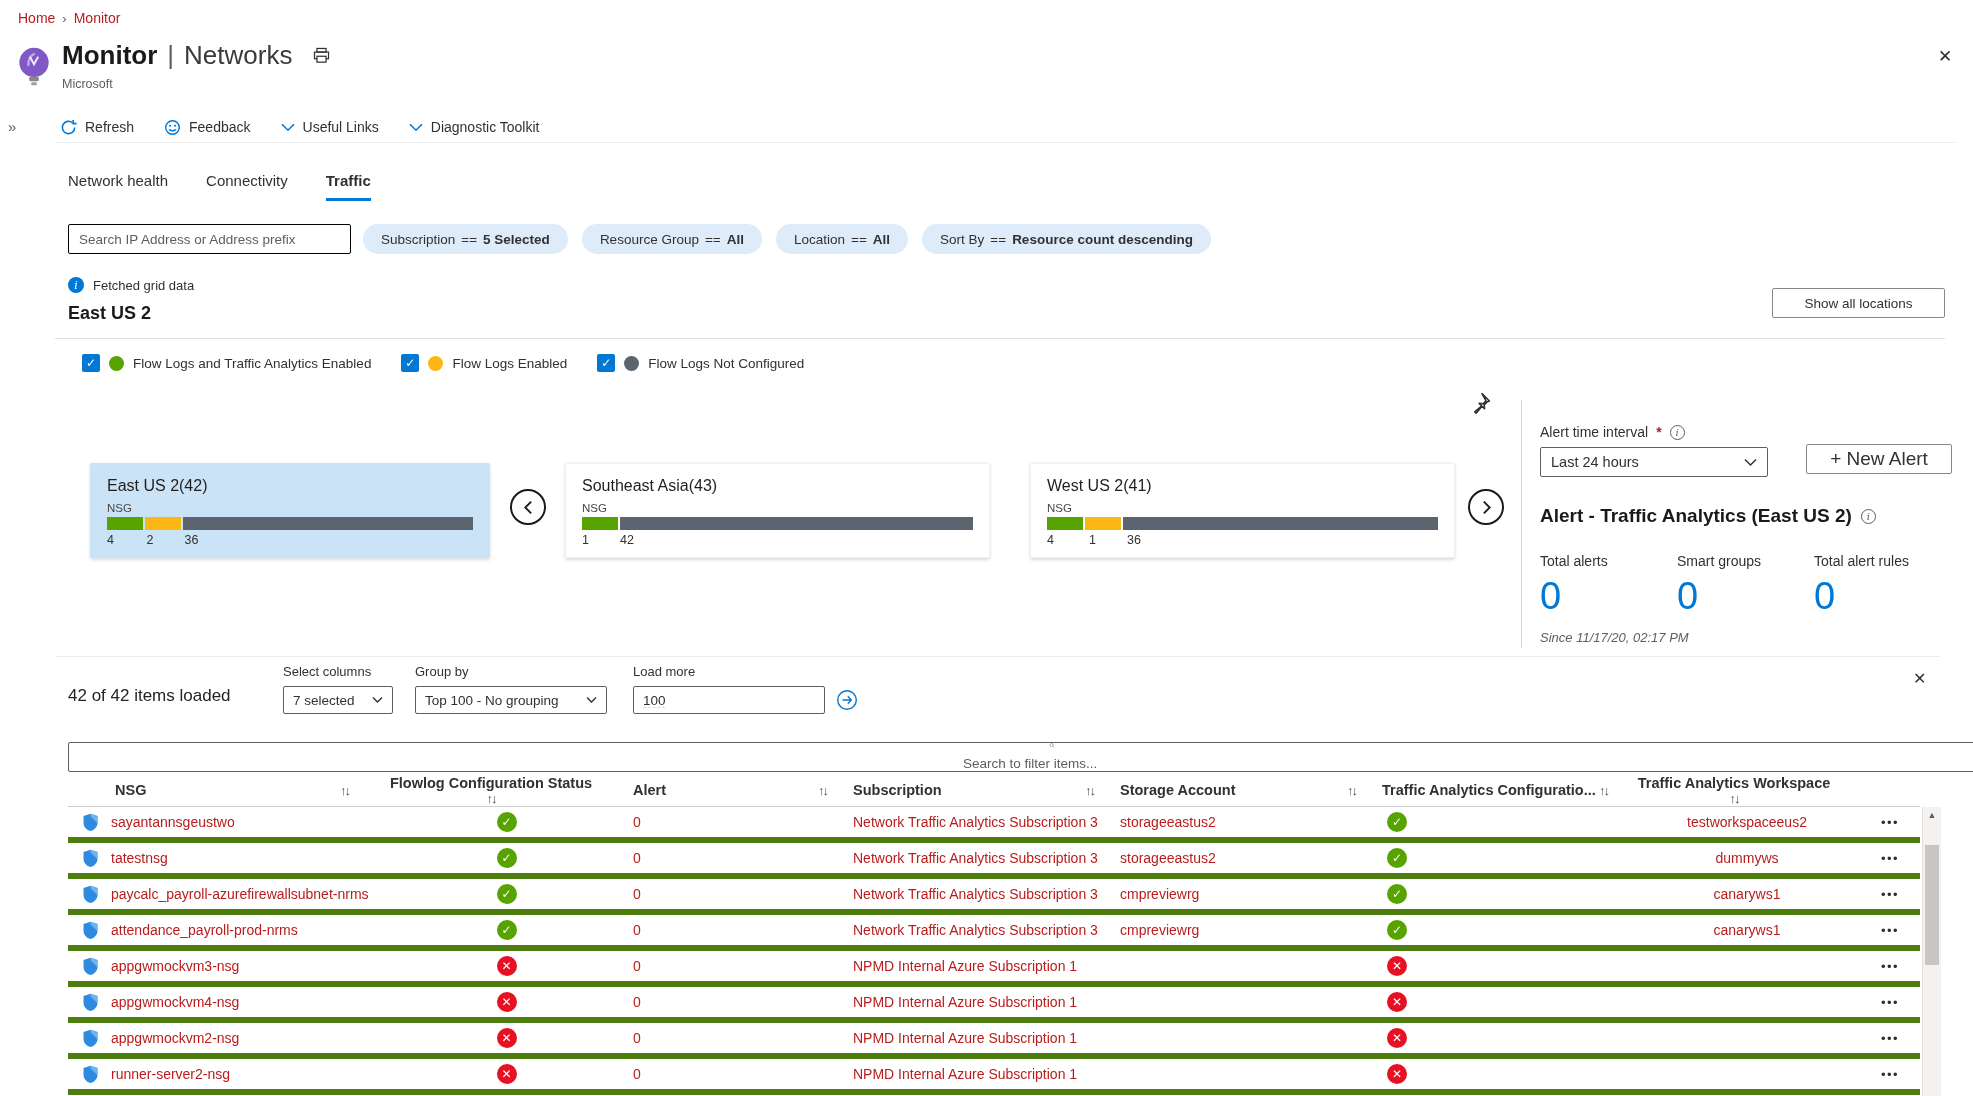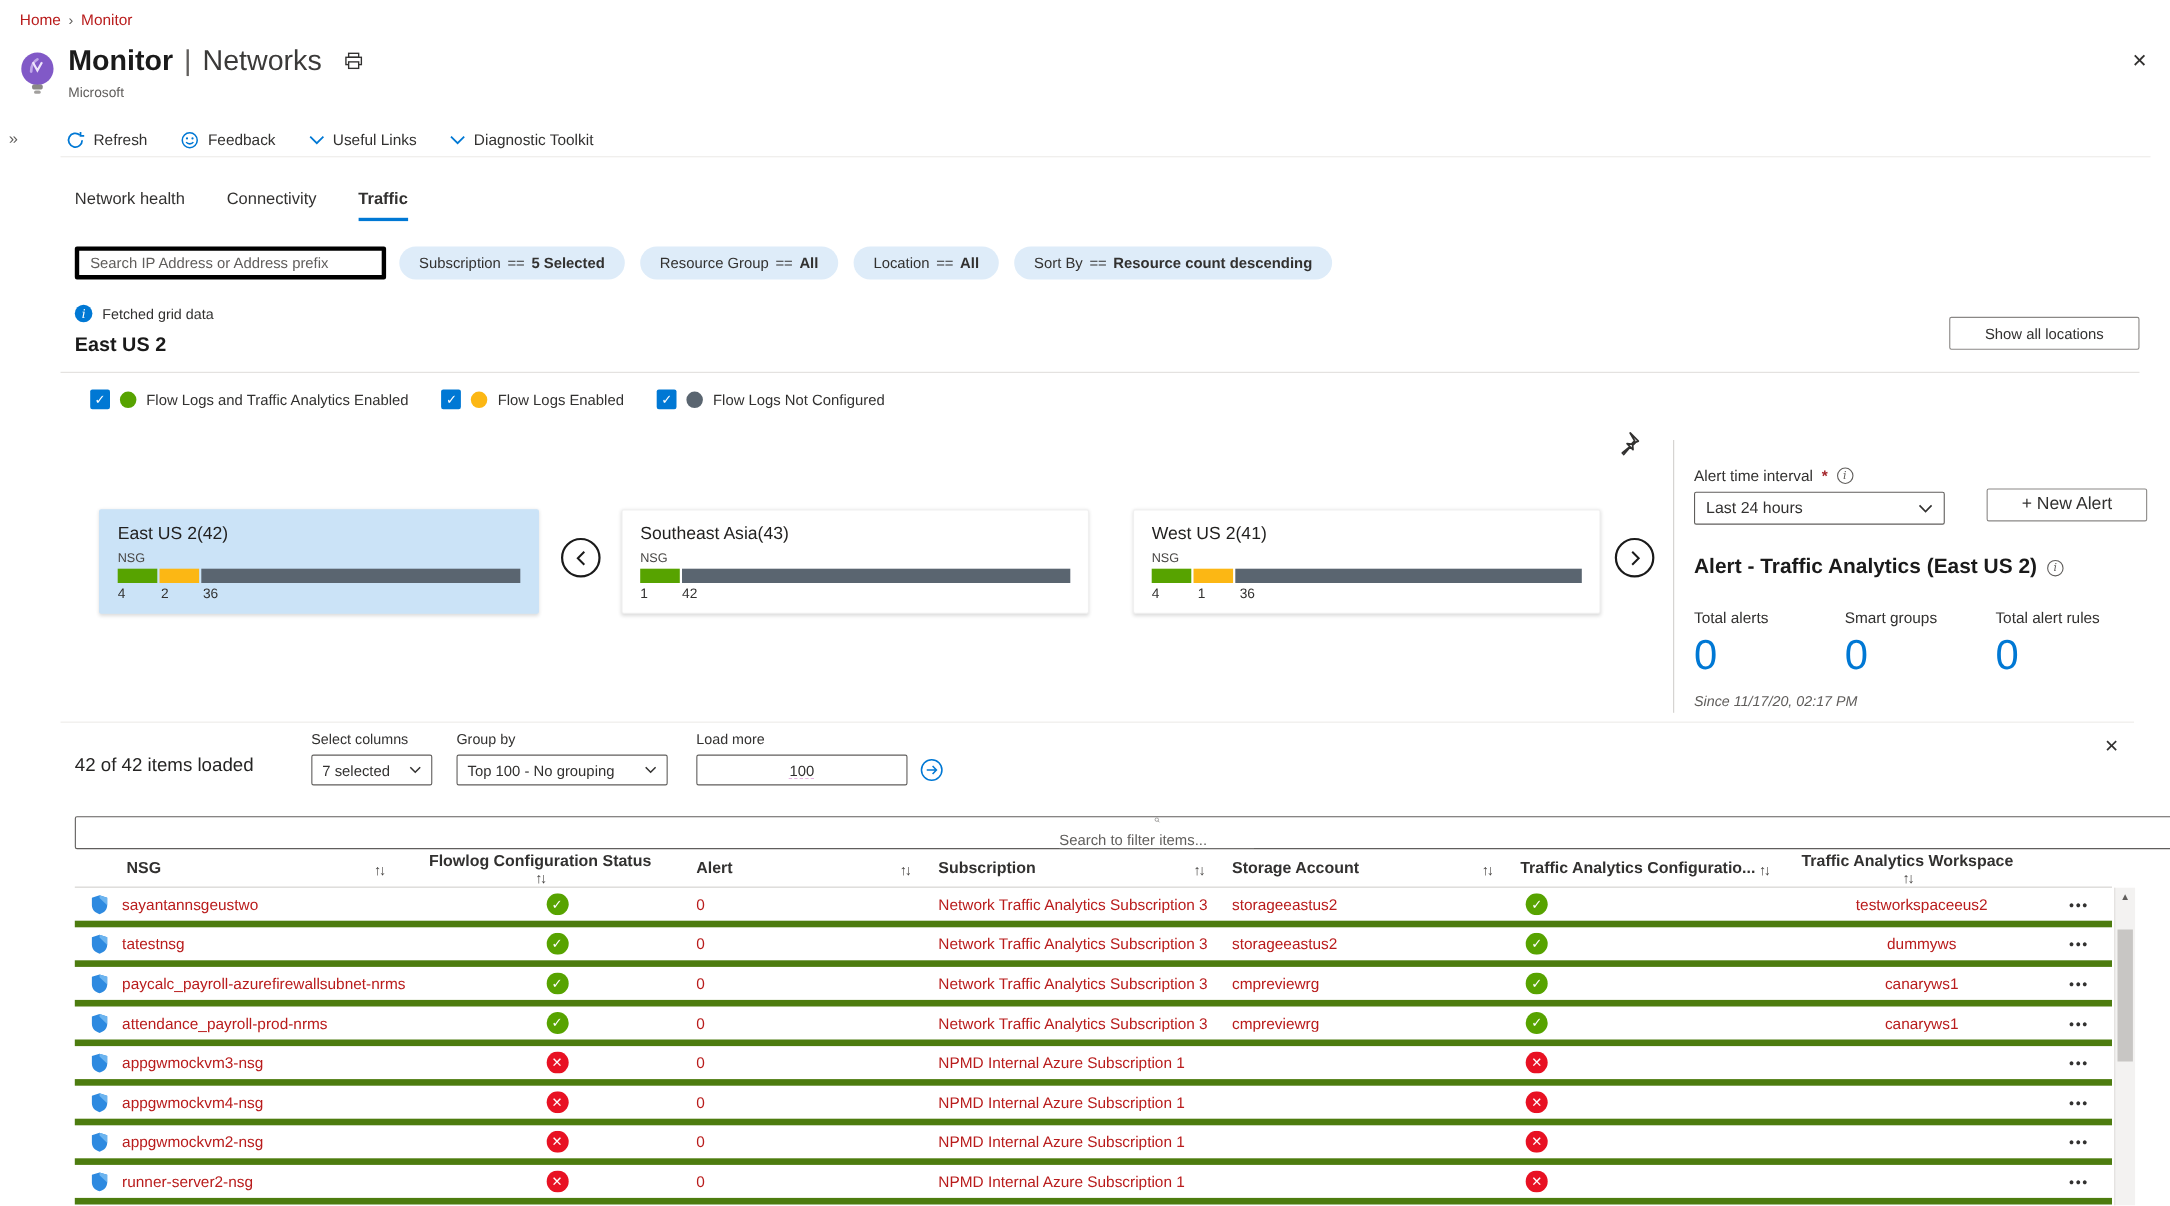--- a/index.html
+++ b/index.html
@@ -31,21 +31,21 @@
   .tb-icon { display:inline-flex; align-items:center; }
   .divider { height:1px; background:#edebe9; }
   #div1 { left:55px; top:142px; width:1900px; }
 
   
   #tabs { left:68px; top:172px; display:flex; gap:38px; }
   .tab { font-size:15px; padding-bottom:9px; cursor:pointer; color:#323130; }
   .tab.active { font-weight:700; border-bottom:3px solid #0078d4; }
 
   
-  #ip-search { left:68px; top:224px; width:283px; height:30px; border:4px solid #000000;
+  #ip-search { left:68px; top:224px; width:283px; height:30px; border:1px solid #000000;
     font-size:13.5px; padding:0 10px; color:#323130; border-radius:2px; }
   #ip-search::placeholder { color:#605e5c; }
   #pills { left:363px; top:224px; display:flex; gap:14px; }
   .pill { background:#deecf9; border-radius:15px; height:30px; display:flex; align-items:center;
     padding:0 18px; font-size:13.5px; gap:6px; cursor:pointer; white-space:nowrap; }
   .pill-value { font-weight:700; }
 
   
   #info-row { left:68px; top:277px; display:flex; align-items:center; gap:9px; font-size:13px; }
   .info-filled { width:16px; height:16px; border-radius:50%; background:#0078d4; color:#fff;
@@ -86,21 +86,21 @@
     border:2px solid #1a1a1a; background:#fff; display:flex; align-items:center; justify-content:center;
     cursor:pointer; }
 
   
   #alert-label-row { left:1540px; top:424px; display:flex; align-items:center; gap:8px; font-size:14px; }
   .required { color:#a4262c; font-weight:700; }
   #interval-select { left:1540px; top:447px; width:228px; height:30px; border:1px solid #605e5c;
     border-radius:2px; display:flex; align-items:center; justify-content:space-between;
     padding:0 10px; font-size:14.5px; cursor:pointer; background:#fff; }
   #new-alert-btn { left:1806px; top:444px; width:146px; height:30px; border:1px solid #8a8886;
-    background:#fff; font-size:16px; display:flex; align-items:center; justify-content:center;
+    background:#fff; font-size:19px; display:flex; align-items:center; justify-content:center;
     cursor:pointer; border-radius:2px; }
   #alert-title-row { left:1540px; top:505px; display:flex; align-items:center; gap:9px; }
   #alert-title { font-size:19px; font-weight:700; color:#1a1a1a; }
   #alert-stats { left:1540px; top:553px; display:flex; }
   .stat { width:137px; }
   .stat-label { font-size:14px; color:#323130; }
   .stat-value { font-size:38px; font-weight:300; color:#0078d4; margin-top:8px; line-height:1; }
   #since { left:1540px; top:630px; font-size:13px; color:#605e5c; font-style:italic; }
 
   
@@ -108,21 +108,21 @@
   #items-loaded { left:68px; top:686px; font-size:17px; color:#252423; }
   .mini-label { position:absolute; top:664px; font-size:13px; color:#323130; }
   #lbl-cols { left:283px; } #lbl-group { left:415px; } #lbl-load { left:633px; }
   .mini-select { position:absolute; top:686px; height:28px; border:1px solid #605e5c; background:#fff;
     border-radius:2px; display:flex; align-items:center; justify-content:space-between;
     font-size:13.5px; padding:0 9px; cursor:pointer; gap:8px; }
   #sel-cols { left:283px; width:110px; }
   #sel-group { left:415px; width:192px; }
   #load-input { position:absolute; left:633px; top:686px; width:192px; height:28px;
     border:1px solid #605e5c; border-radius:2px; font-size:13.5px; padding:0 9px;
-    text-decoration:underline dashed #c239b3; text-underline-offset:3px; color:#323130;text-align:center; }
+    text-decoration:underline dashed #c239b3; text-underline-offset:3px; color:#323130; }
   #load-go { left:836px; top:689px; cursor:pointer; }
   #close-grid { left:1913px; top:669px; font-size:16px; color:#323130; cursor:pointer; }
 
   
   #table-filter-wrap { left:68px; top:742px; width:1967px; height:30px; border:1px solid #605e5c;
     border-radius:2px; display:flex; align-items:center; padding:0 9px; gap:8px; background:#fff;flex-direction:column; }
   #table-filter { border:none; outline:none; flex:1; font-size:13.5px; color:#323130; }
   #table-filter::placeholder { color:#605e5c; }
 
   #thead { left:68px; top:774px; width:1852px; height:33px; display:flex; align-items:center;

